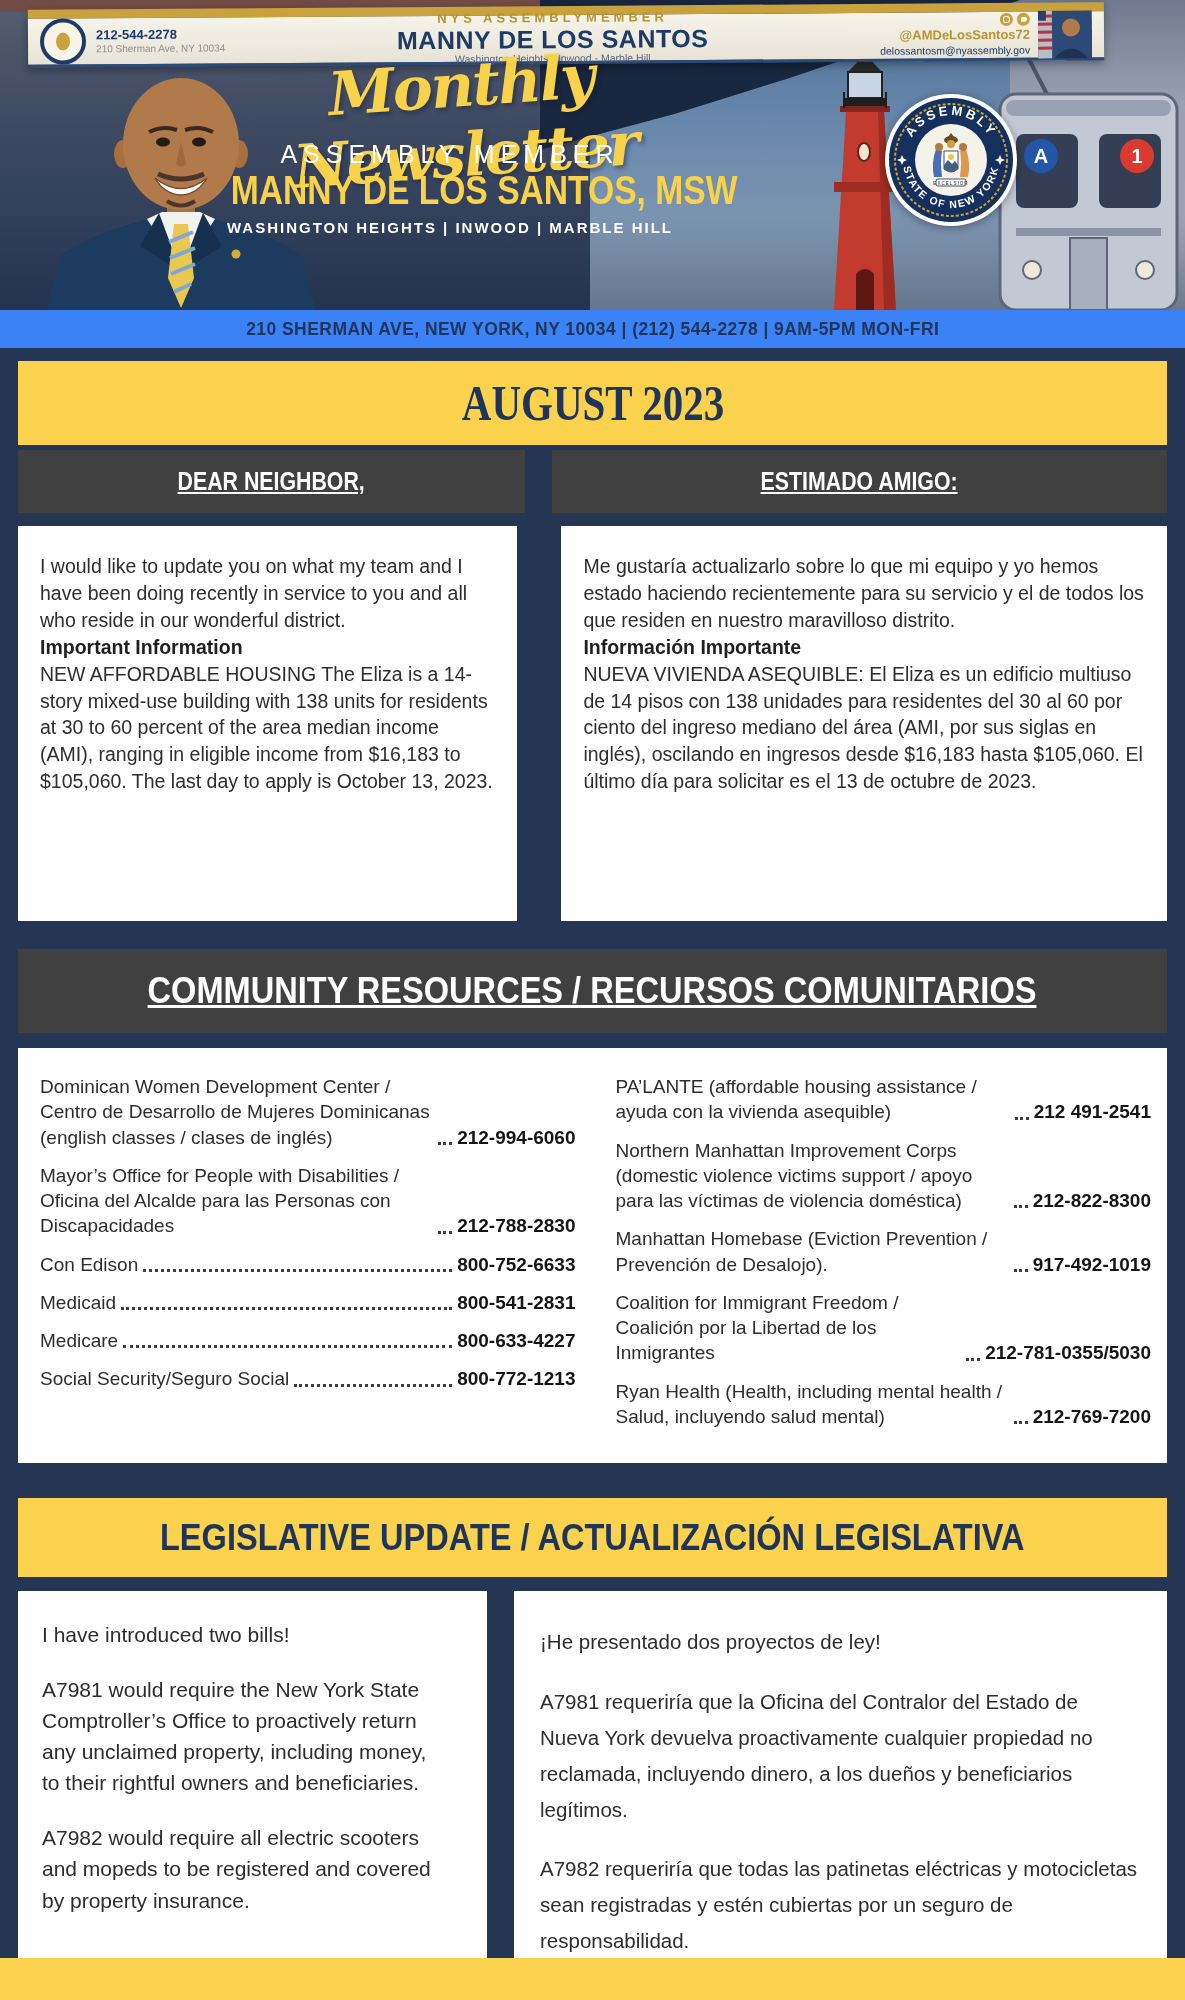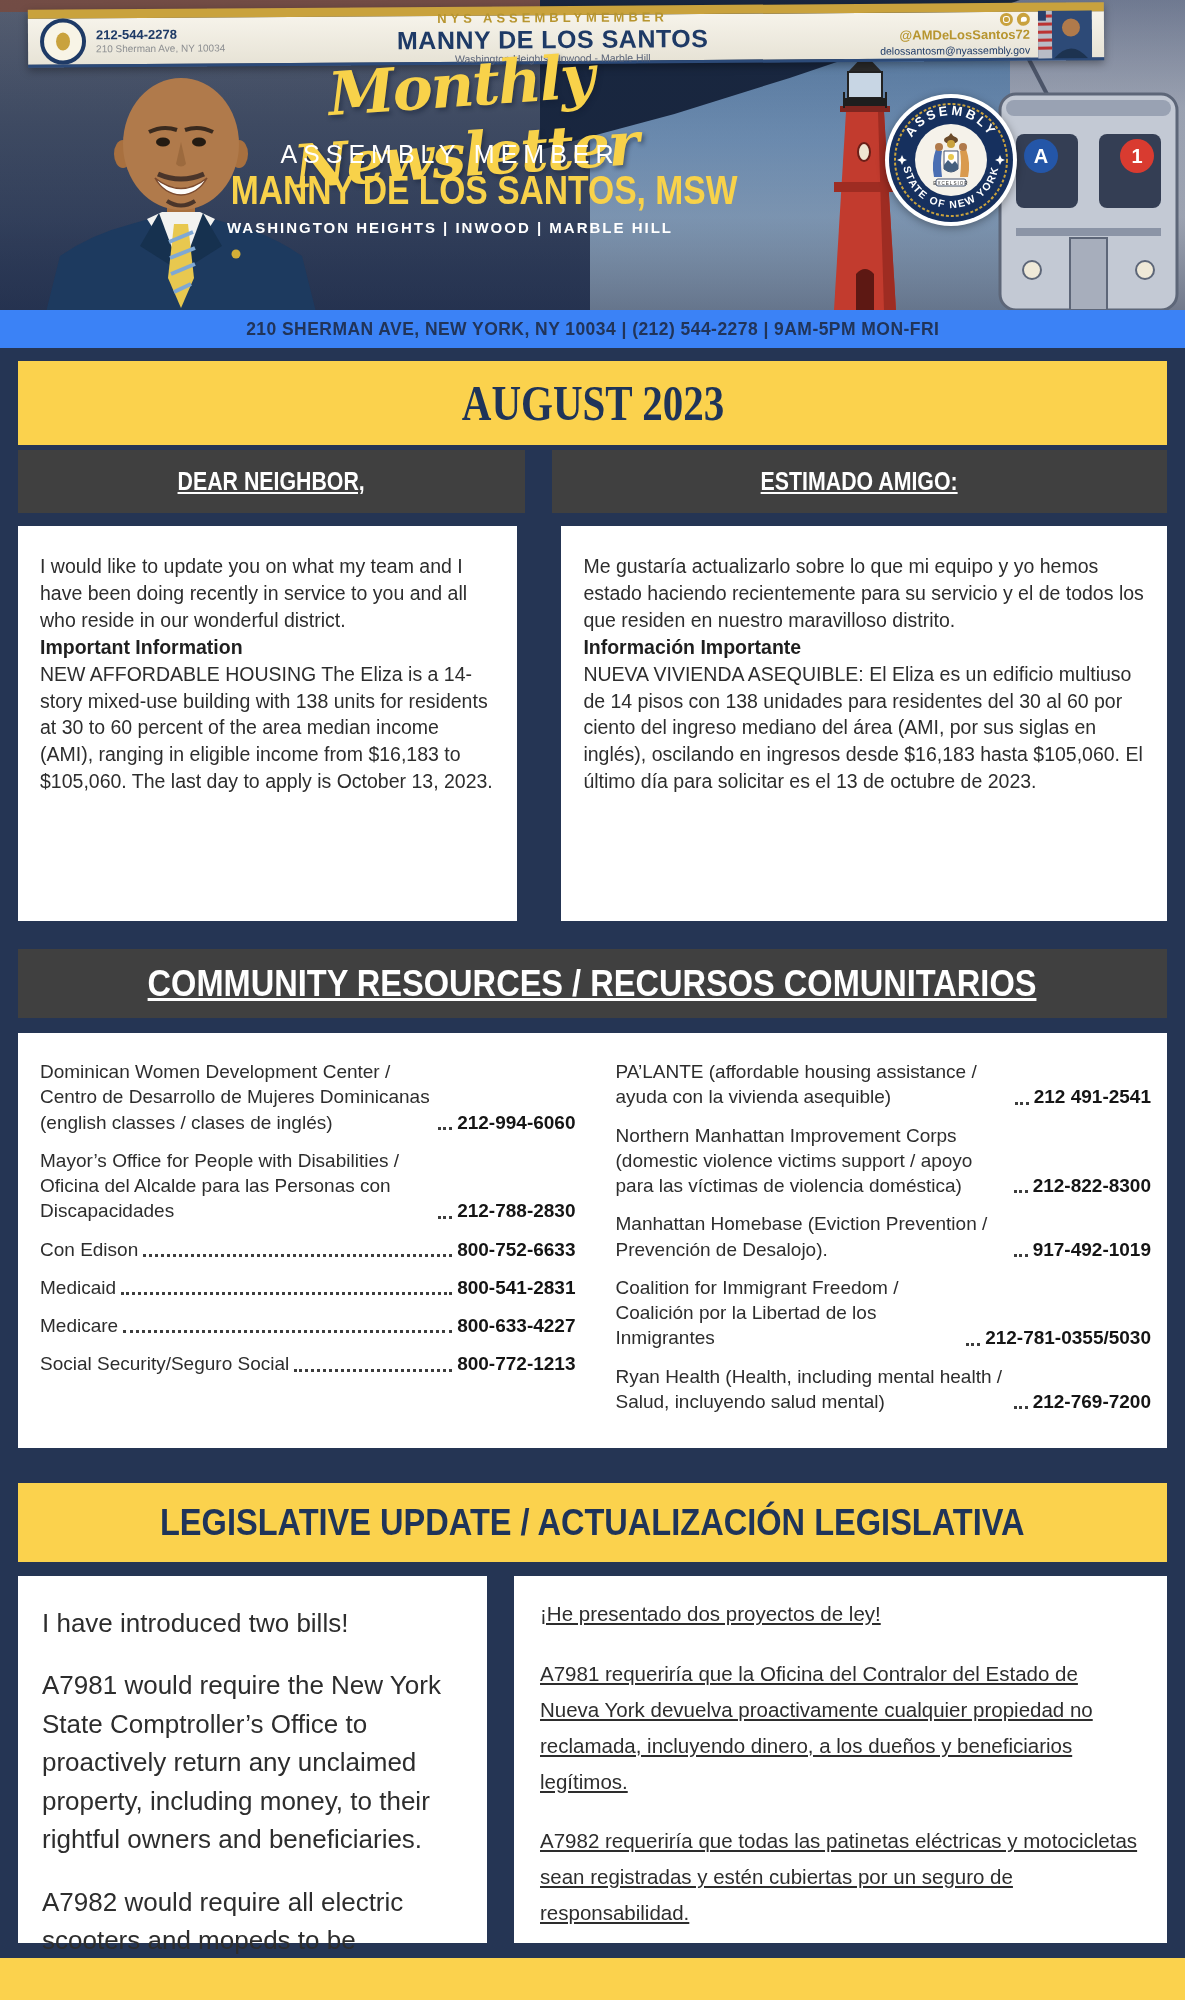--- a/index.html
+++ b/index.html
@@ -80,31 +80,31 @@
   .greet{height:63px;font-size:26px;}
   .greet-en{width:507px;}
   .greet-es{width:615px;}
   .intro-row{display:flex;gap:44px;margin-top:13px;}
   .white-box{background:#fff;box-sizing:border-box;}
   .intro-box{height:395px;padding:27px 20px 0 22px;color:#2d2d2d;font-size:19.5px;line-height:1.38;}
   .intro-en{width:507px;}
   .intro-es{width:615px;}
   .intro-box p{margin:0;}
   .intro-box .bold{font-weight:bold;color:#1f1f1f;}
-  .community{height:69px;margin-top:28px;font-size:37px;}
+  .community{height:84px;margin-top:28px;font-size:37px;}
   .resources-box{margin-top:15px;height:415px;display:flex;gap:40px;padding:26px 16px 0 22px;}
   .res-col{flex:1;min-width:0;}
   .res-row{display:flex;align-items:flex-end;margin-bottom:13px;font-size:19px;color:#2d2d2d;line-height:1.33;}
   .res-dots{flex:1 1 14px;min-width:14px;border-bottom:3px dotted #3d3d3d;margin:0 5px;position:relative;top:-5px;}
   .res-phone{font-weight:bold;white-space:nowrap;color:#151515;}
   .legislative{height:79px;margin-top:35px;font-size:37px;}
   .leg-row{display:flex;gap:27px;margin-top:14px;}
   .leg-box{height:367px;color:#2d2d2d;}
-  .leg-en{width:469px;padding:28px 40px 0 24px;font-size:26px;line-height:1.48;}
-  .leg-es{width:653px;padding:20px 26px 0 26px;font-size:20.5px;line-height:1.75;text-decoration:underline;}
+  .leg-en{width:469px;padding:28px 40px 0 24px;font-size:21px;line-height:1.48;}
+  .leg-es{width:653px;padding:33px 26px 0 26px;font-size:20.5px;line-height:1.75;}
   .leg-box p{margin:0 0 24px;}
   .footer-band{position:absolute;left:0;bottom:0;width:1185px;height:42px;background:#fbd24d;}
 </style>
 </head>
 <body>
 
 <div class="page">
 
   <div class="header">
     <div class="bg-left"></div>

